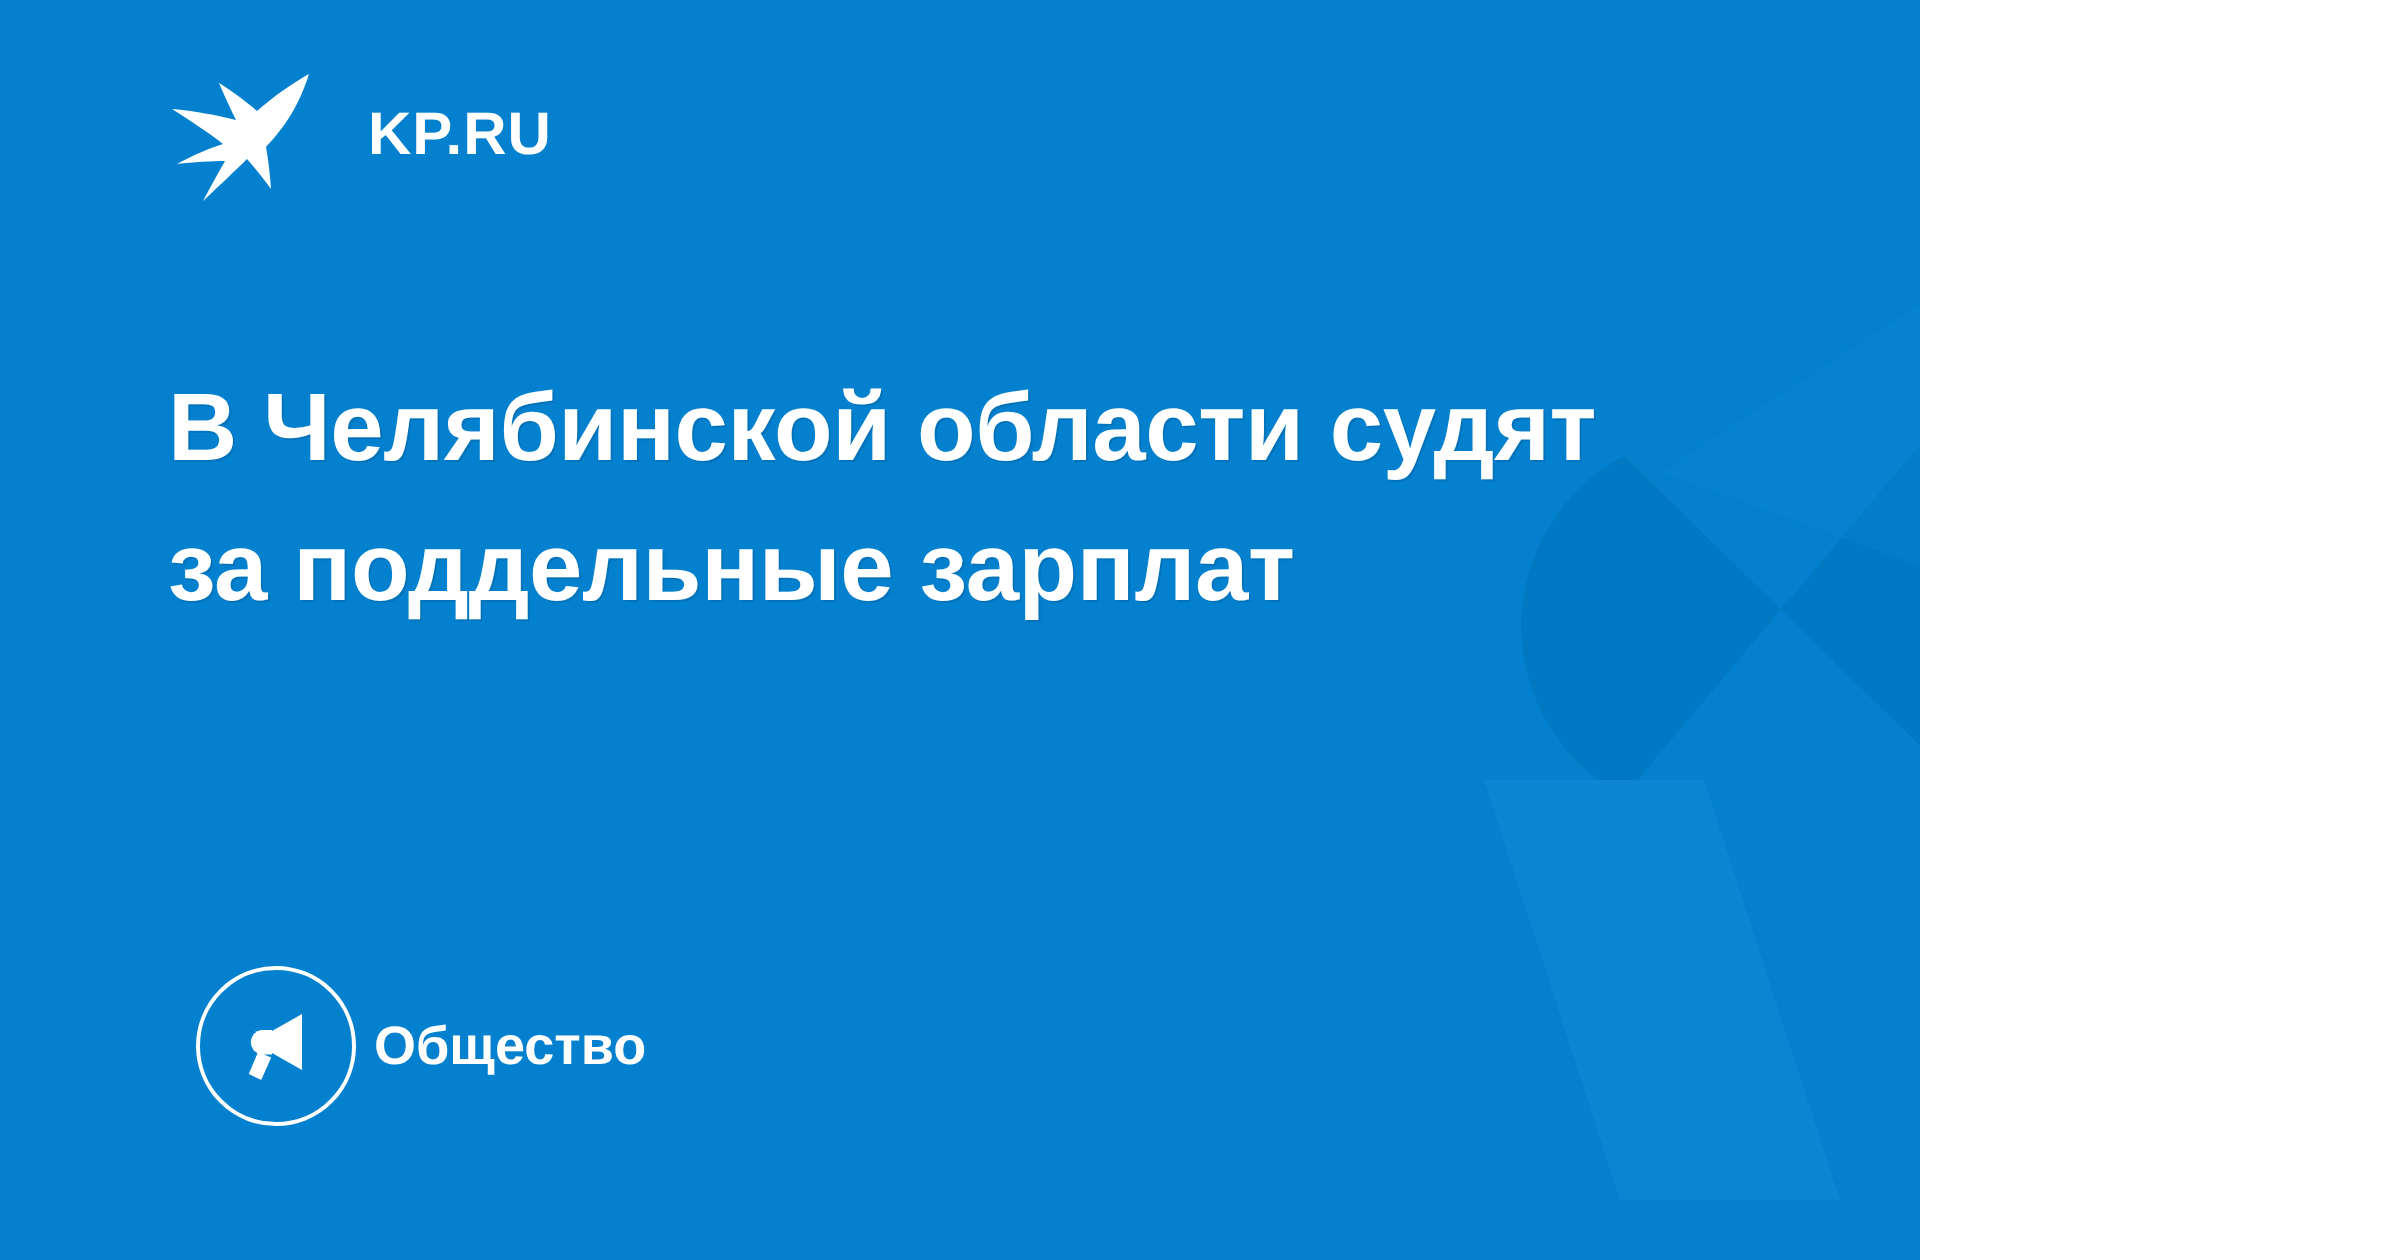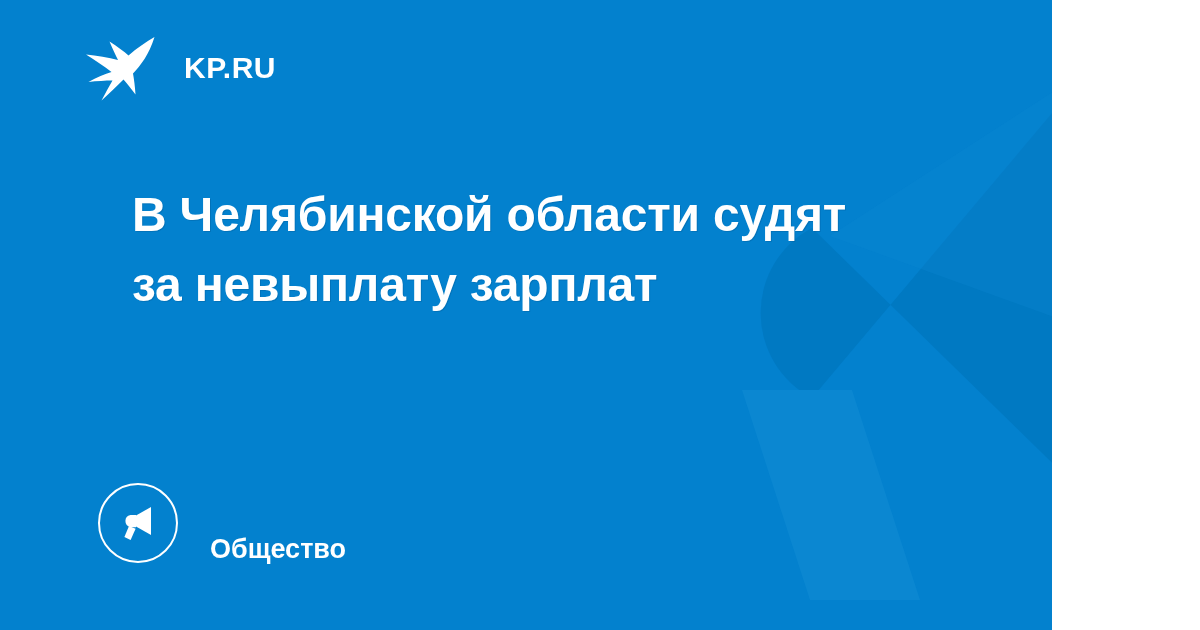--- a/index.html
+++ b/index.html
@@ -8,21 +8,21 @@
   }
   body {
     width: 1200px;
     height: 630px;
     overflow: hidden;
     font-family: "Liberation Sans", "DejaVu Sans", sans-serif;
   }
 
   .card {
     position: relative;
-    width: 1052px;
+    width: 960px;
     height: 630px;
     background: #0381ce;
     overflow: hidden;
   }
 
   
   .watermark {
     position: absolute;
     inset: 0;
     width: 1200px;
@@ -58,36 +58,35 @@
   .headline {
     position: absolute;
     left: 84px;
     top: 148px;
     width: 900px;
     color: #ffffff;
     font-size: 48px;
     font-weight: bold;
     line-height: 70px;
     letter-spacing: -0.2px;
-    margin-left: 48px;
   }
   .headline-line {
     display: block;
     white-space: nowrap;
     text-shadow: 1px 1px 0 rgba(0, 70, 120, 0.22);
   }
 
   
   .category {
     position: absolute;
     left: 98px;
     top: 483px;
     display: flex;
-    align-items: flex-end;
-    gap: 32px;
+    align-items: center;
+    gap: 9px;
     height: 80px;
   }
   .category-circle {
     width: 80px;
     height: 80px;
     border: 2px solid #ffffff;
     border-radius: 50%;
     box-sizing: border-box;
     display: flex;
     align-items: center;
@@ -136,21 +135,21 @@
         C25.5,58.0 33.5,50.5 39.5,44.5
         C43.0,48.5 47.5,54.0 51.5,59.5
         C51.0,51.5 50.0,44.0 49.0,38.5
         C57.0,30.0 65.0,19.5 70.5,2.0 Z"></path>
     </svg>
     <span class="logo-wordmark">KP.RU</span>
   </div>
 
   <h1 class="headline">
     <span class="headline-line">В Челябинской области судят</span>
-    <span class="headline-line">за невыплату зарплат</span>
+    <span class="headline-line">за поддельные зарплат</span>
   </h1>
 
   <div class="category">
     <span class="category-circle">
       <svg class="category-icon" viewBox="0 0 42 42" aria-hidden="true">
 
         <path fill="#ffffff" d="M34.0,5.0 L34.0,33.0 L19.0,24.5 L19.0,13.5 Z"></path>
 
         <path fill="#ffffff" d="M19.0,13.0 L13.5,13.0
           A6.2,6.2 0 0 0 13.5,25.2 L19.0,25.2 Z"></path>

